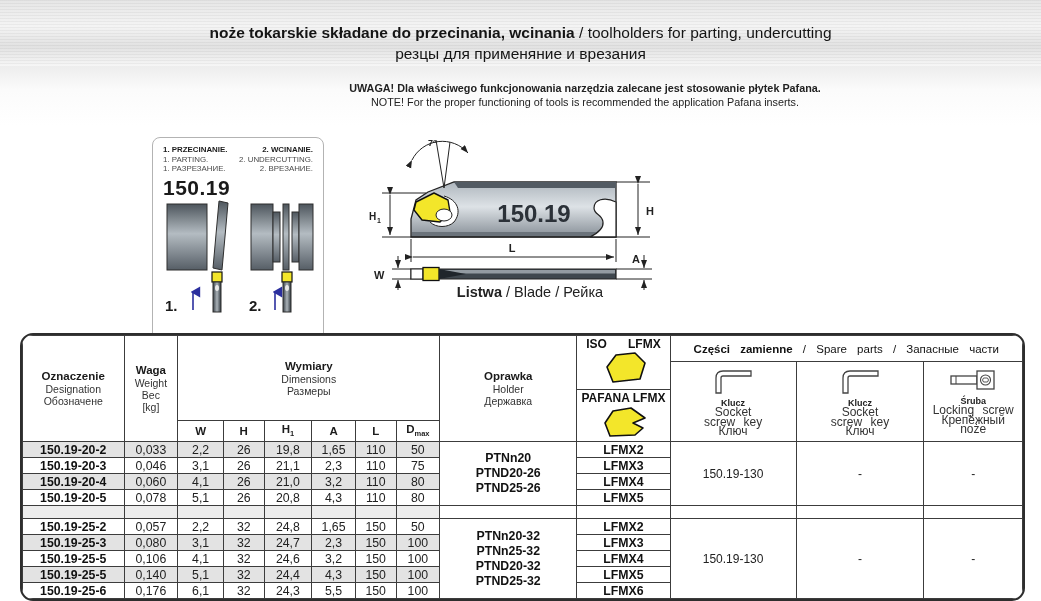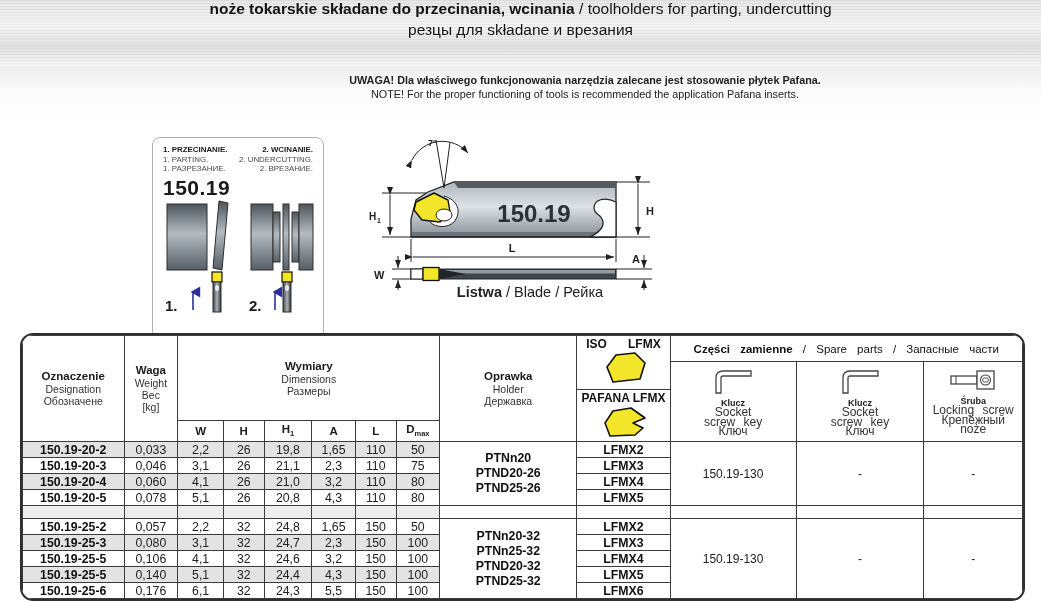--- a/index.html
+++ b/index.html
@@ -6,26 +6,26 @@
   body{width:1041px;height:601px;position:relative;overflow:hidden;
        font-family:"Liberation Sans",sans-serif;color:#1c1c1c;background:#fff;}
 
   
   .top-band{position:absolute;left:0;top:0;width:1041px;height:66px;text-align:center;
     background:
       repeating-linear-gradient(180deg, rgba(0,0,0,0.045) 0 1px, rgba(255,255,255,0) 1px 3px),
       linear-gradient(180deg,#e6e6e6,#f4f4f4 40%,#e2e2e2 70%,#f6f6f6);}
   .fade-band{position:absolute;left:0;top:66px;width:1041px;height:60px;
     background:linear-gradient(180deg,#ededed,#fbfbfb 40%,#ffffff);}
-  .title-line1{padding-top:0;font-size:15.5px;color:#141414;}
+  .title-line1{padding-top:24px;font-size:15.5px;color:#141414;}
   .title-line1 .tb{font-weight:bold;}
   .title-line2{margin-top:3px;font-size:15.5px;color:#141414;}
 
   
-  .notice{position:absolute;left:235px;top:73px;width:700px;text-align:center;
+  .notice{position:absolute;left:235px;top:81px;width:700px;text-align:center;
           font-size:10.8px;line-height:14px;color:#222;}
   .notice .pl{font-weight:bold;}
 
   
   .diagram-box{position:absolute;left:152px;top:137px;width:172px;height:209px;
     box-sizing:border-box;background:#fff;border:1px solid #b3b3b3;border-radius:8px;
     padding:7px 6px 2px 10px;}
   .db-line{display:flex;justify-content:space-between;width:150px;
            font-size:7.9px;line-height:9.6px;color:#4a4a4a;}
   .db-line.b{font-weight:bold;color:#1a1a1a;}
@@ -64,21 +64,21 @@
   .kb{font-weight:bold;font-size:9px;line-height:10px;color:#222;}
   .ks{font-size:12px;line-height:9.5px;word-spacing:5px;color:#333;}
 </style>
 </head>
 <body>
 
 <div class="top-band">
   <div class="title-line1">
     <span class="tb">noże tokarskie składane do przecinania, wcinania</span><span> / toolholders for parting, undercutting</span>
   </div>
-  <div class="title-line2">резцы для składane и врезания</div>
+  <div class="title-line2">резцы для применяние и врезания</div>
 </div>
 <div class="fade-band"></div>
 
 <div class="notice">
   <div class="pl">UWAGA! Dla właściwego funkcjonowania narzędzia zalecane jest stosowanie płytek Pafana.</div>
   <div>NOTE!  For the proper functioning of  tools is recommended the application Pafana inserts.</div>
 </div>
 
 <div class="diagram-box">
   <div class="db-line b">

